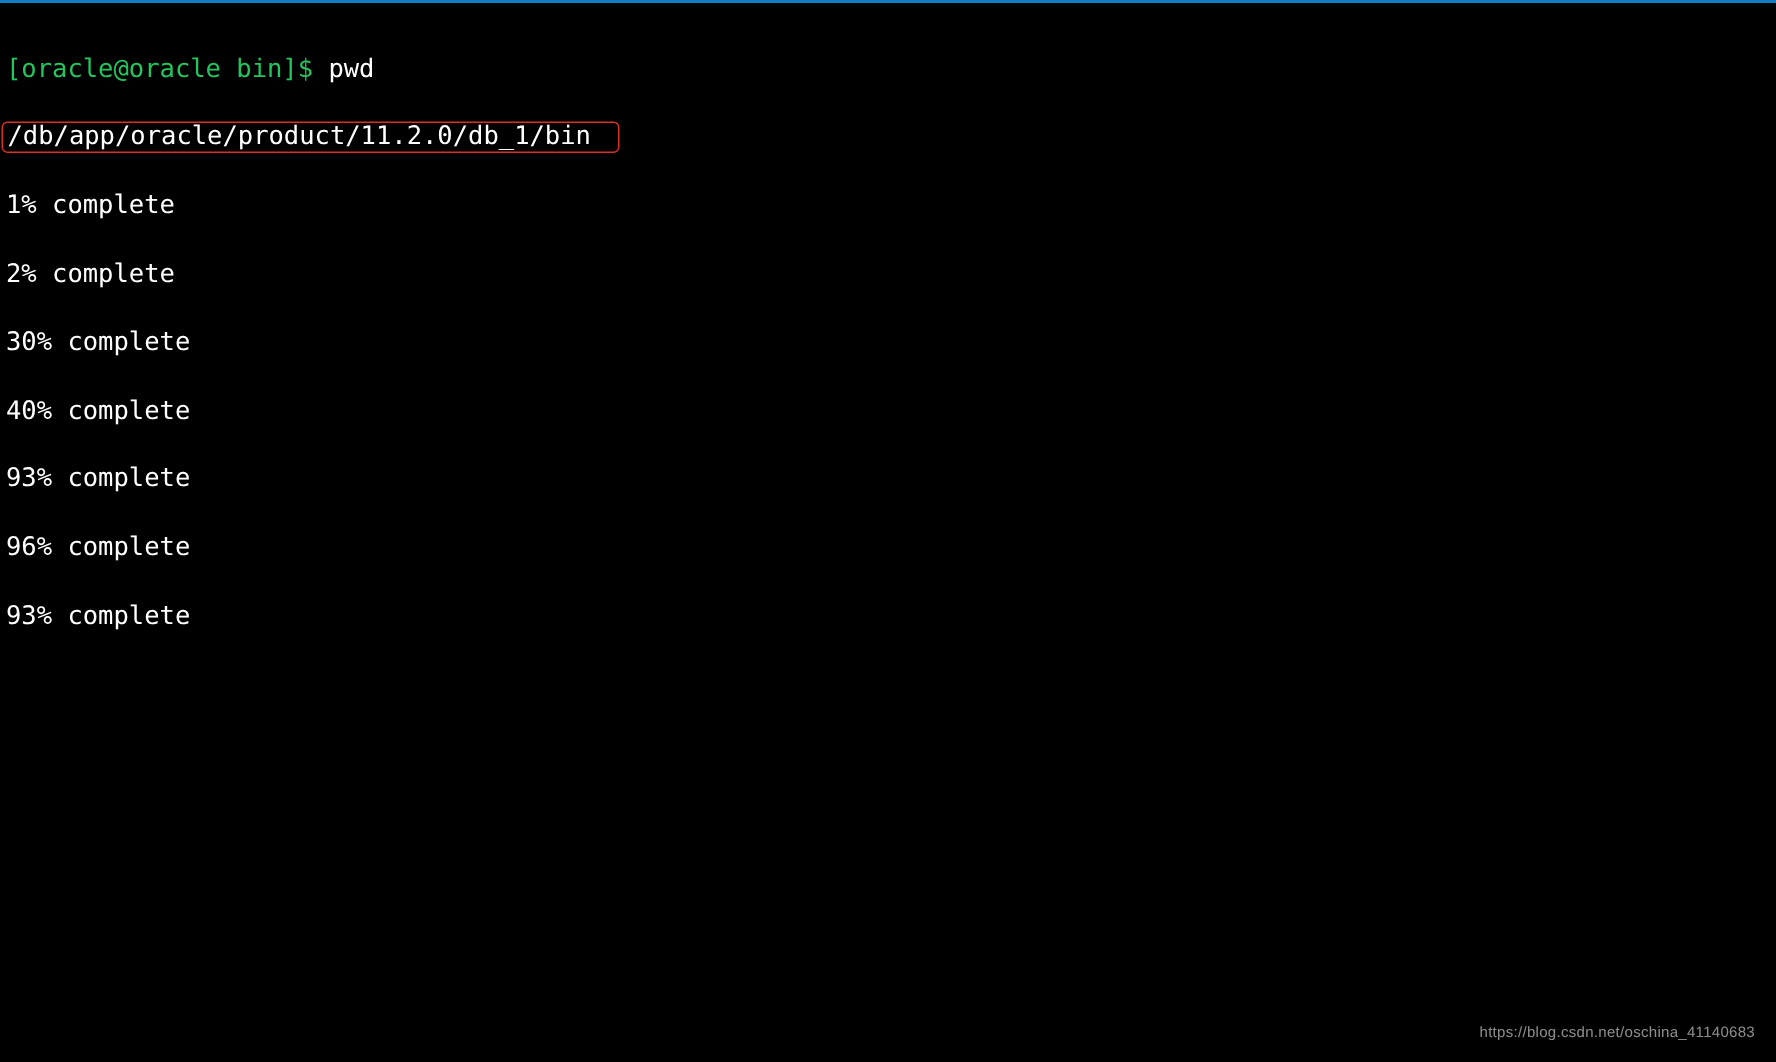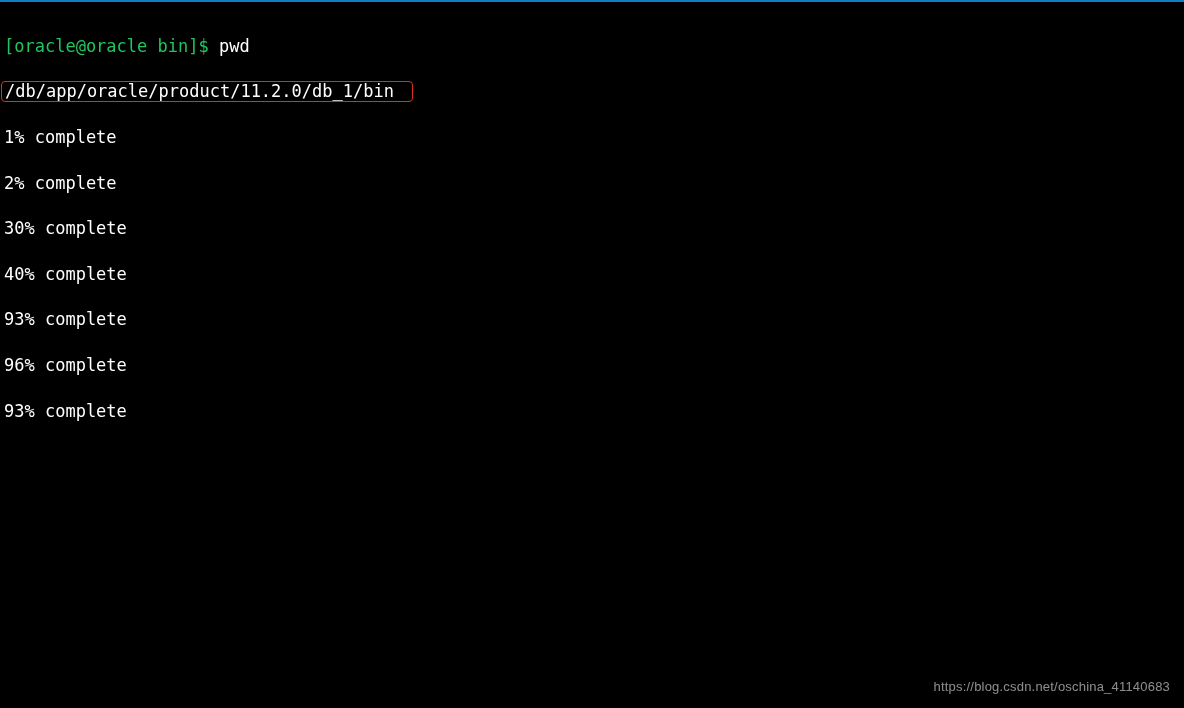--- a/index.html
+++ b/index.html
@@ -39,21 +39,21 @@
   }
   .prompt {
     color: #22c55e;
   }
   .watermark {
     position: absolute;
     right: 14px;
     bottom: 14px;
     color: rgba(255,255,255,0.55);
     font-family: Arial, sans-serif;
-    font-size: 13px;
+    font-size: 10px;
     letter-spacing: 0.2px;
   }
 </style>
 </head>
 <body>
 
 <div class="topbar"></div>
 
 <div class="terminal">
 <span class="line"><span class="prompt">[oracle@oracle bin]$ </span><span>pwd</span></span>

